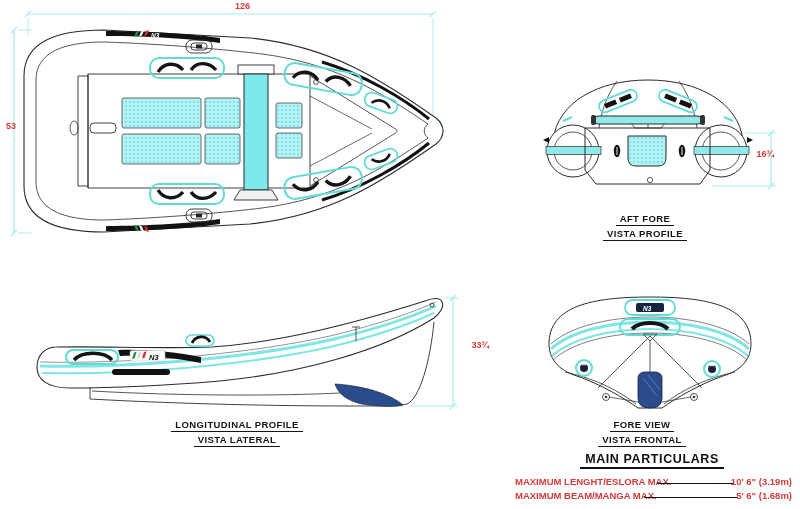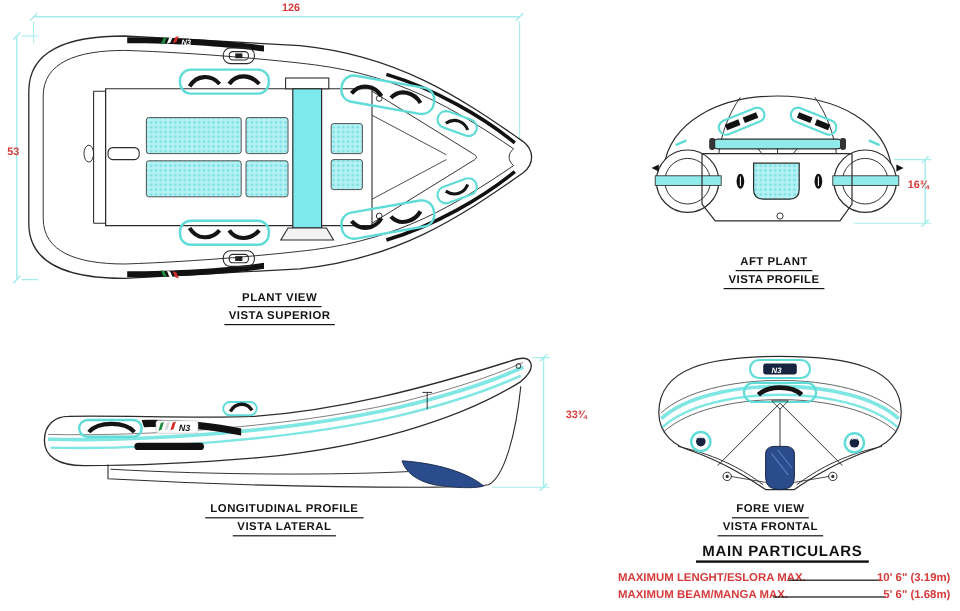--- a/index.html
+++ b/index.html
@@ -258,26 +258,22 @@
     <circle cx="694" cy="397" r="1.3" fill="#333" stroke="none"></circle>
     <path stroke-width="0.7" d="M 609,397 L 638,402 M 691,397 L 662,402"></path>
   </g>
 </svg>
 
 <div class="dim" style="left:214px;top:1px;width:36px;">126</div>
 <div class="dim" style="left:0px;top:121px;width:16px;">53</div>
 <div class="dim" style="left:748px;top:149px;width:26px;">16¾</div>
 <div class="dim" style="left:427px;top:340px;width:26px;margin-left:36px;">33¾</div>
 
-<div class="caption" style="left:133px;top:243px;width:200px;">
-  <span>PLANT VIEW</span>
-  <span>VISTA SUPERIOR</span>
-</div>
 <div class="caption" style="left:545px;top:213px;width:200px;">
-  <span>AFT PLANT</span>
+  <span>AFT FORE</span>
   <span>VISTA PROFILE</span>
 </div>
 <div class="caption" style="left:132px;top:419px;width:210px;">
   <span>LONGITUDINAL PROFILE</span>
   <span>VISTA LATERAL</span>
 </div>
 <div class="caption" style="left:542px;top:419px;width:200px;">
   <span>FORE VIEW</span>
   <span>VISTA FRONTAL</span>
 </div>

